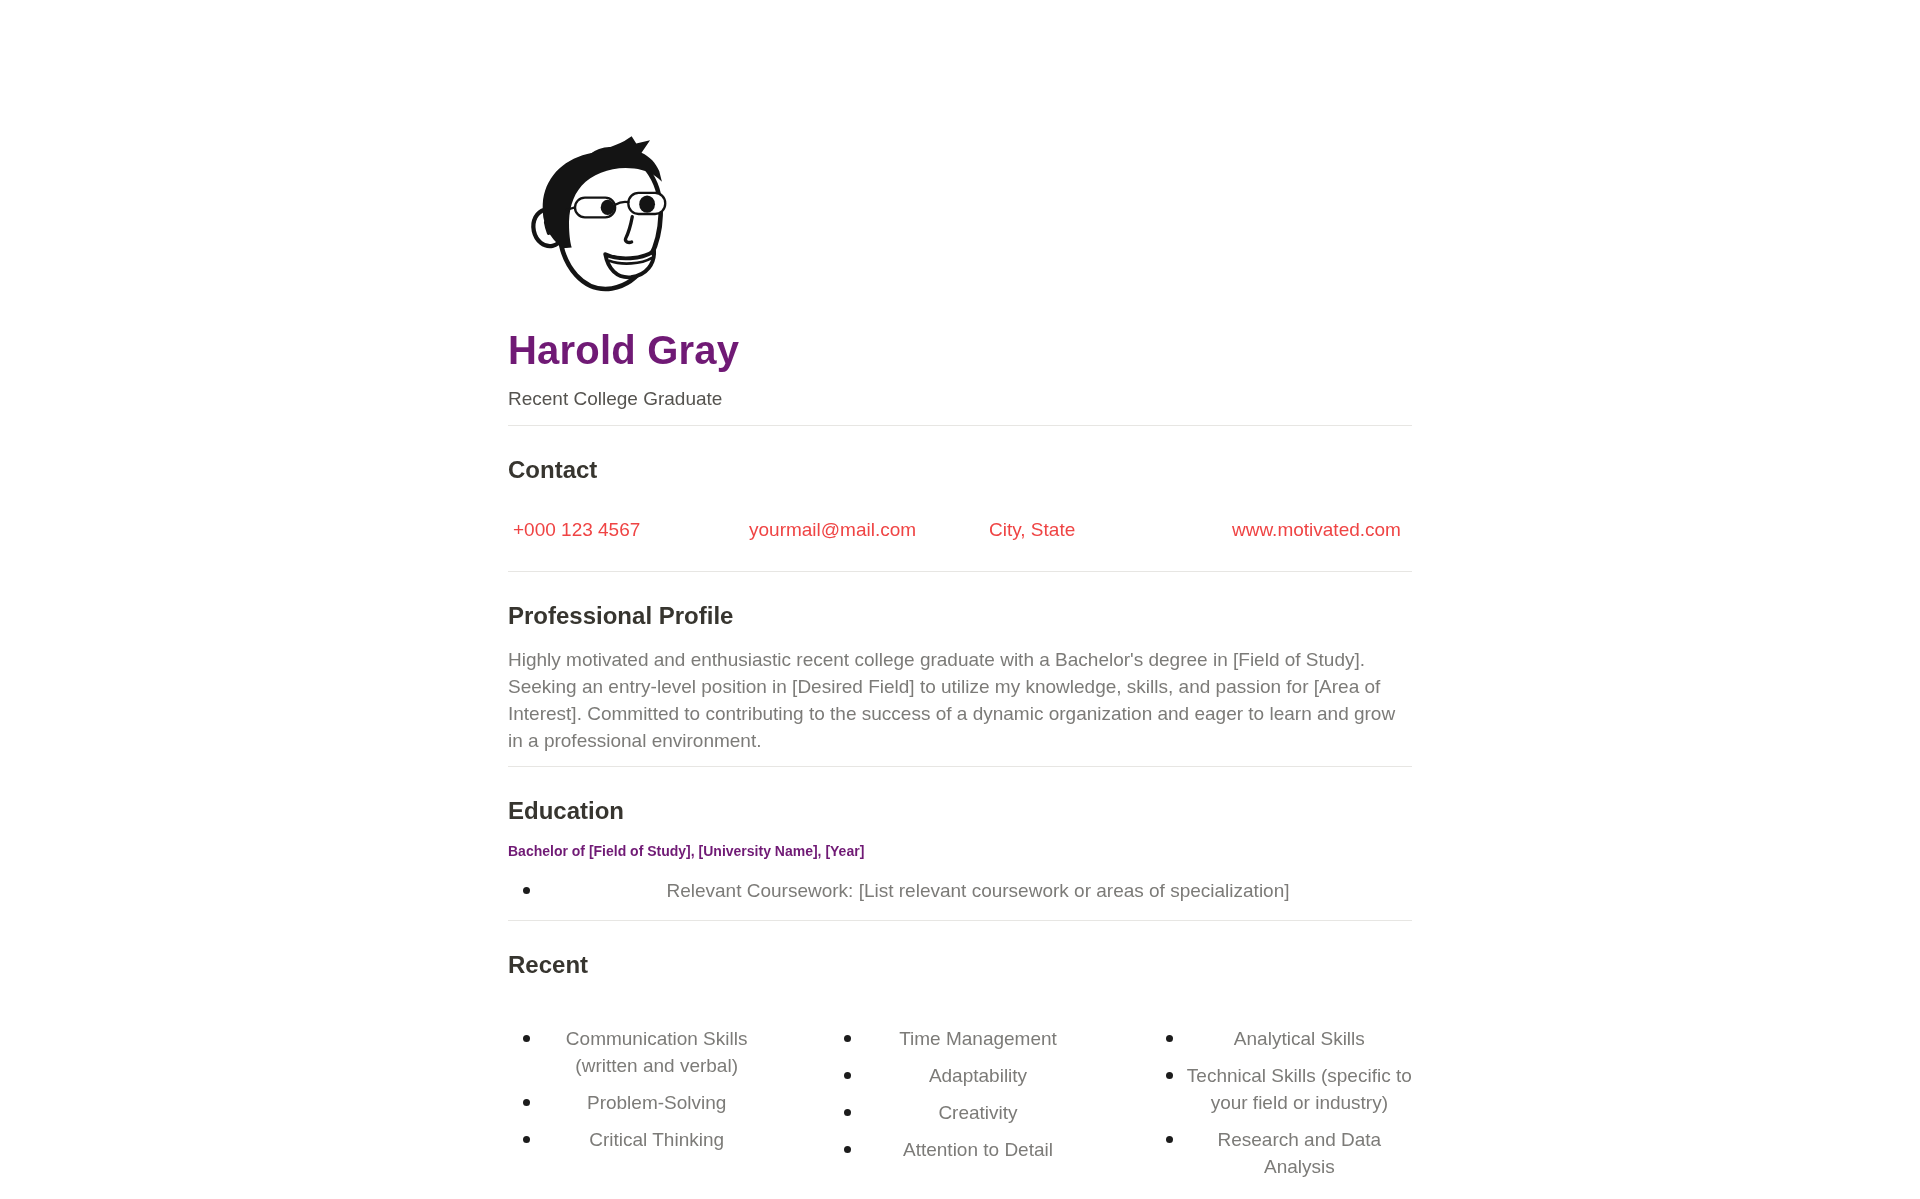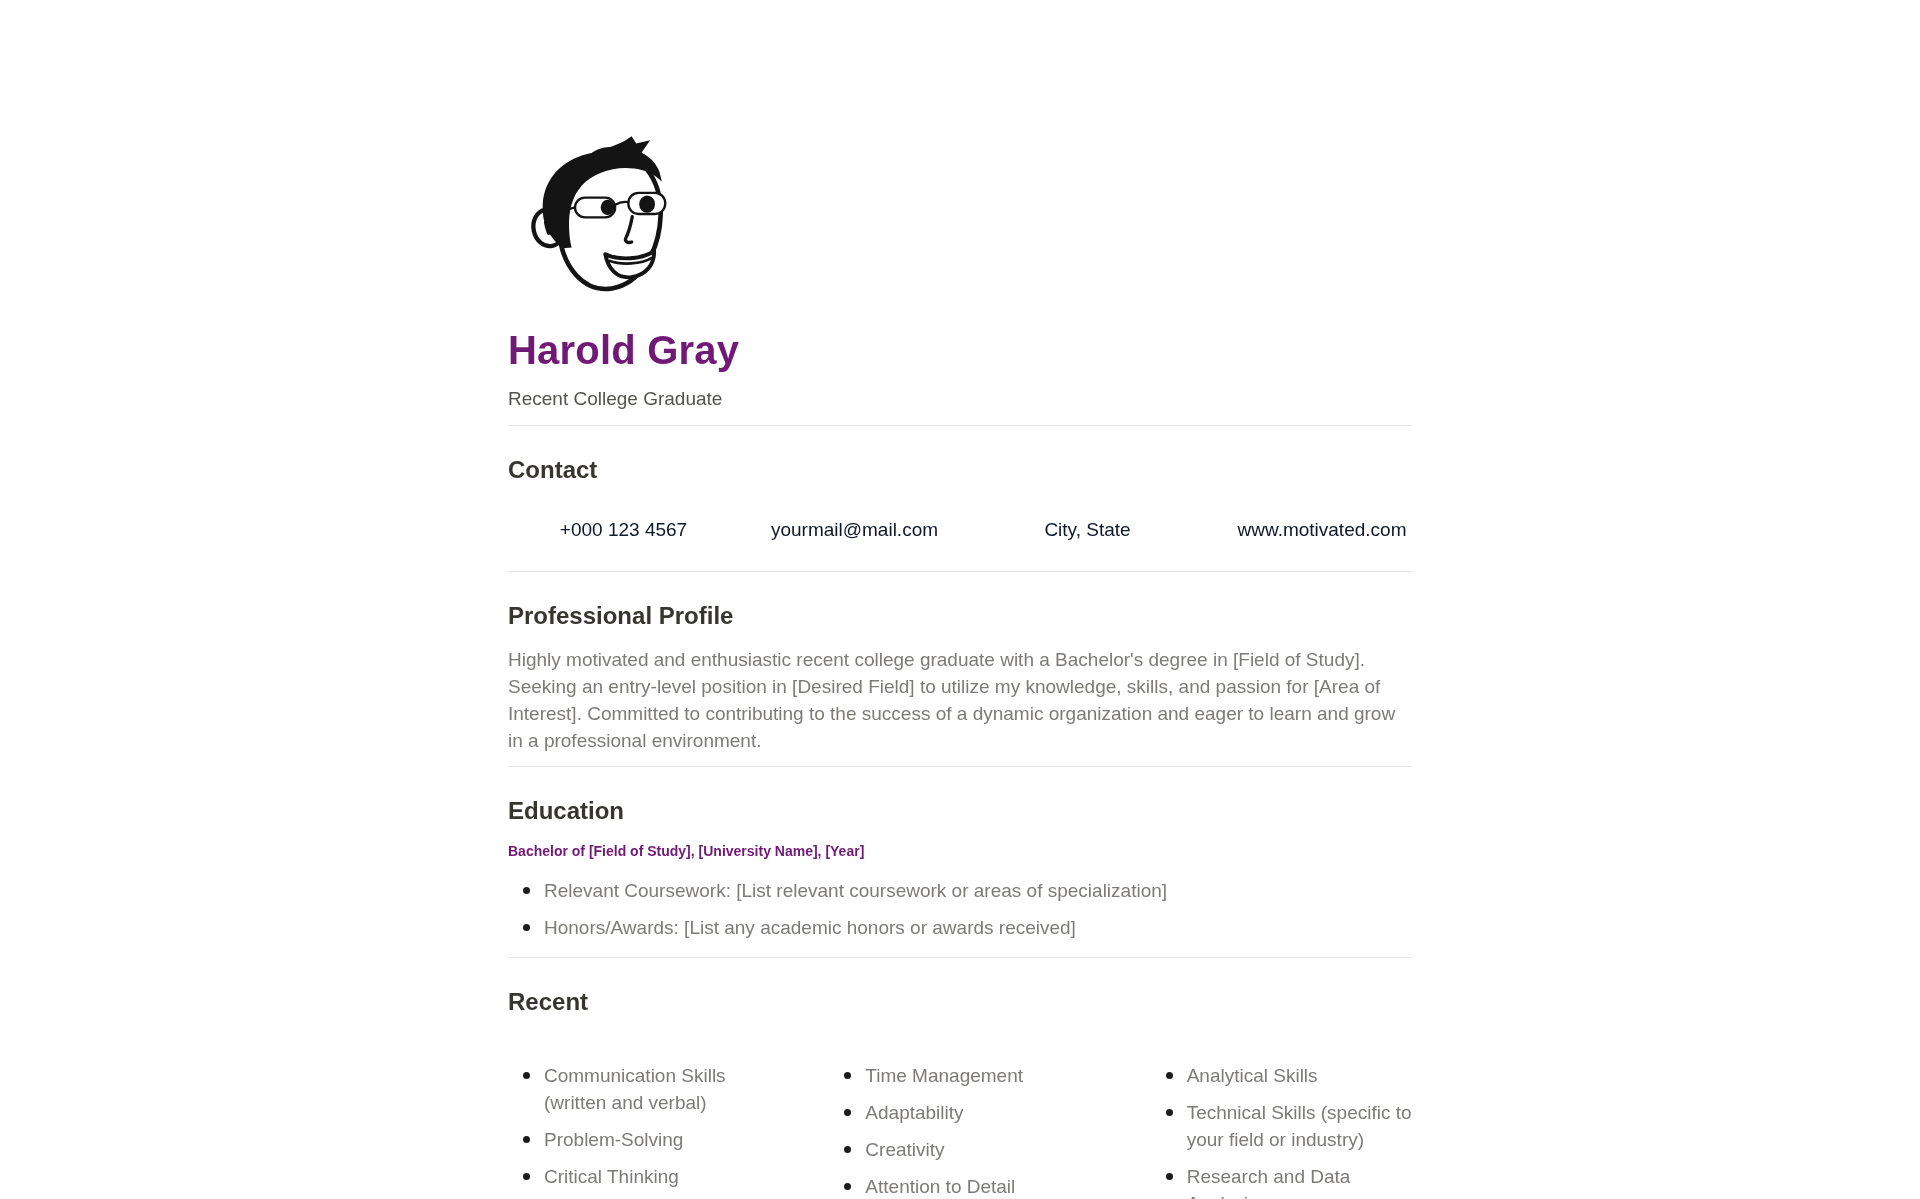--- a/index.html
+++ b/index.html
@@ -24,35 +24,36 @@
   hr.divider.mid { margin-top:29px; }
   hr.divider.tight { margin-top:12px; }
   hr.divider.loose { margin-top:16px; }
 
   h2.section-heading {
     margin-top:29px; font-size:24px; line-height:30px;
     font-weight:700; color:#37352f;
   }
 
   .contact-grid { margin-top:33px; display:grid; grid-template-columns:repeat(4,1fr); }
-  .contact-cell { font-size:19px; line-height:24px; color:#0f172a;text-align:center; }
+  .contact-cell { font-size:19px; line-height:24px; color:#ef4444; }
   .contact-cell:nth-child(1){ padding-left:5px; }
   .contact-cell:nth-child(2){ padding-left:15px; }
   .contact-cell:nth-child(3){ padding-left:29px; }
   .contact-cell:nth-child(4){ padding-left:46px; }
 
   .body-text { margin-top:15px; font-size:19px; line-height:27px; color:#7c7b78; }
 
   .degree { margin-top:14px; font-size:14px; line-height:23px; font-weight:700; color:#701a75; }
 
   ul.bullets { margin-top:14px; list-style:none; }
   ul.bullets li {
     position:relative; padding-left:36px;
     font-size:19px; line-height:27px; color:#7c7b78;
     margin-top:10px;
+    text-align:center;
   }
   ul.bullets li:first-child { margin-top:0; }
   .dot {
     position:absolute; left:15px; top:10px;
     width:7px; height:7px; border-radius:50%; background:#1c1c1c;
   }
 
   .skills-grid { margin-top:31px; display:grid; grid-template-columns:repeat(3,1fr); column-gap:60px; }
 </style>
 </head>
@@ -112,24 +113,20 @@
   <hr class="divider tight">
 
   <section>
     <h2 class="section-heading">Education</h2>
     <p class="degree">Bachelor of [Field of Study], [University Name], [Year]</p>
     <ul class="bullets">
       <li>
         <span class="dot"></span>
         <span>Relevant Coursework: [List relevant coursework or areas of specialization]</span>
       </li>
-      <li>
-        <span class="dot"></span>
-        <span>Honors/Awards: [List any academic honors or awards received]</span>
-      </li>
     </ul>
   </section>
 
   <hr class="divider loose">
 
   <section>
     <h2 class="section-heading">Recent</h2>
     <div class="skills-grid">
 
       <ul class="bullets">

